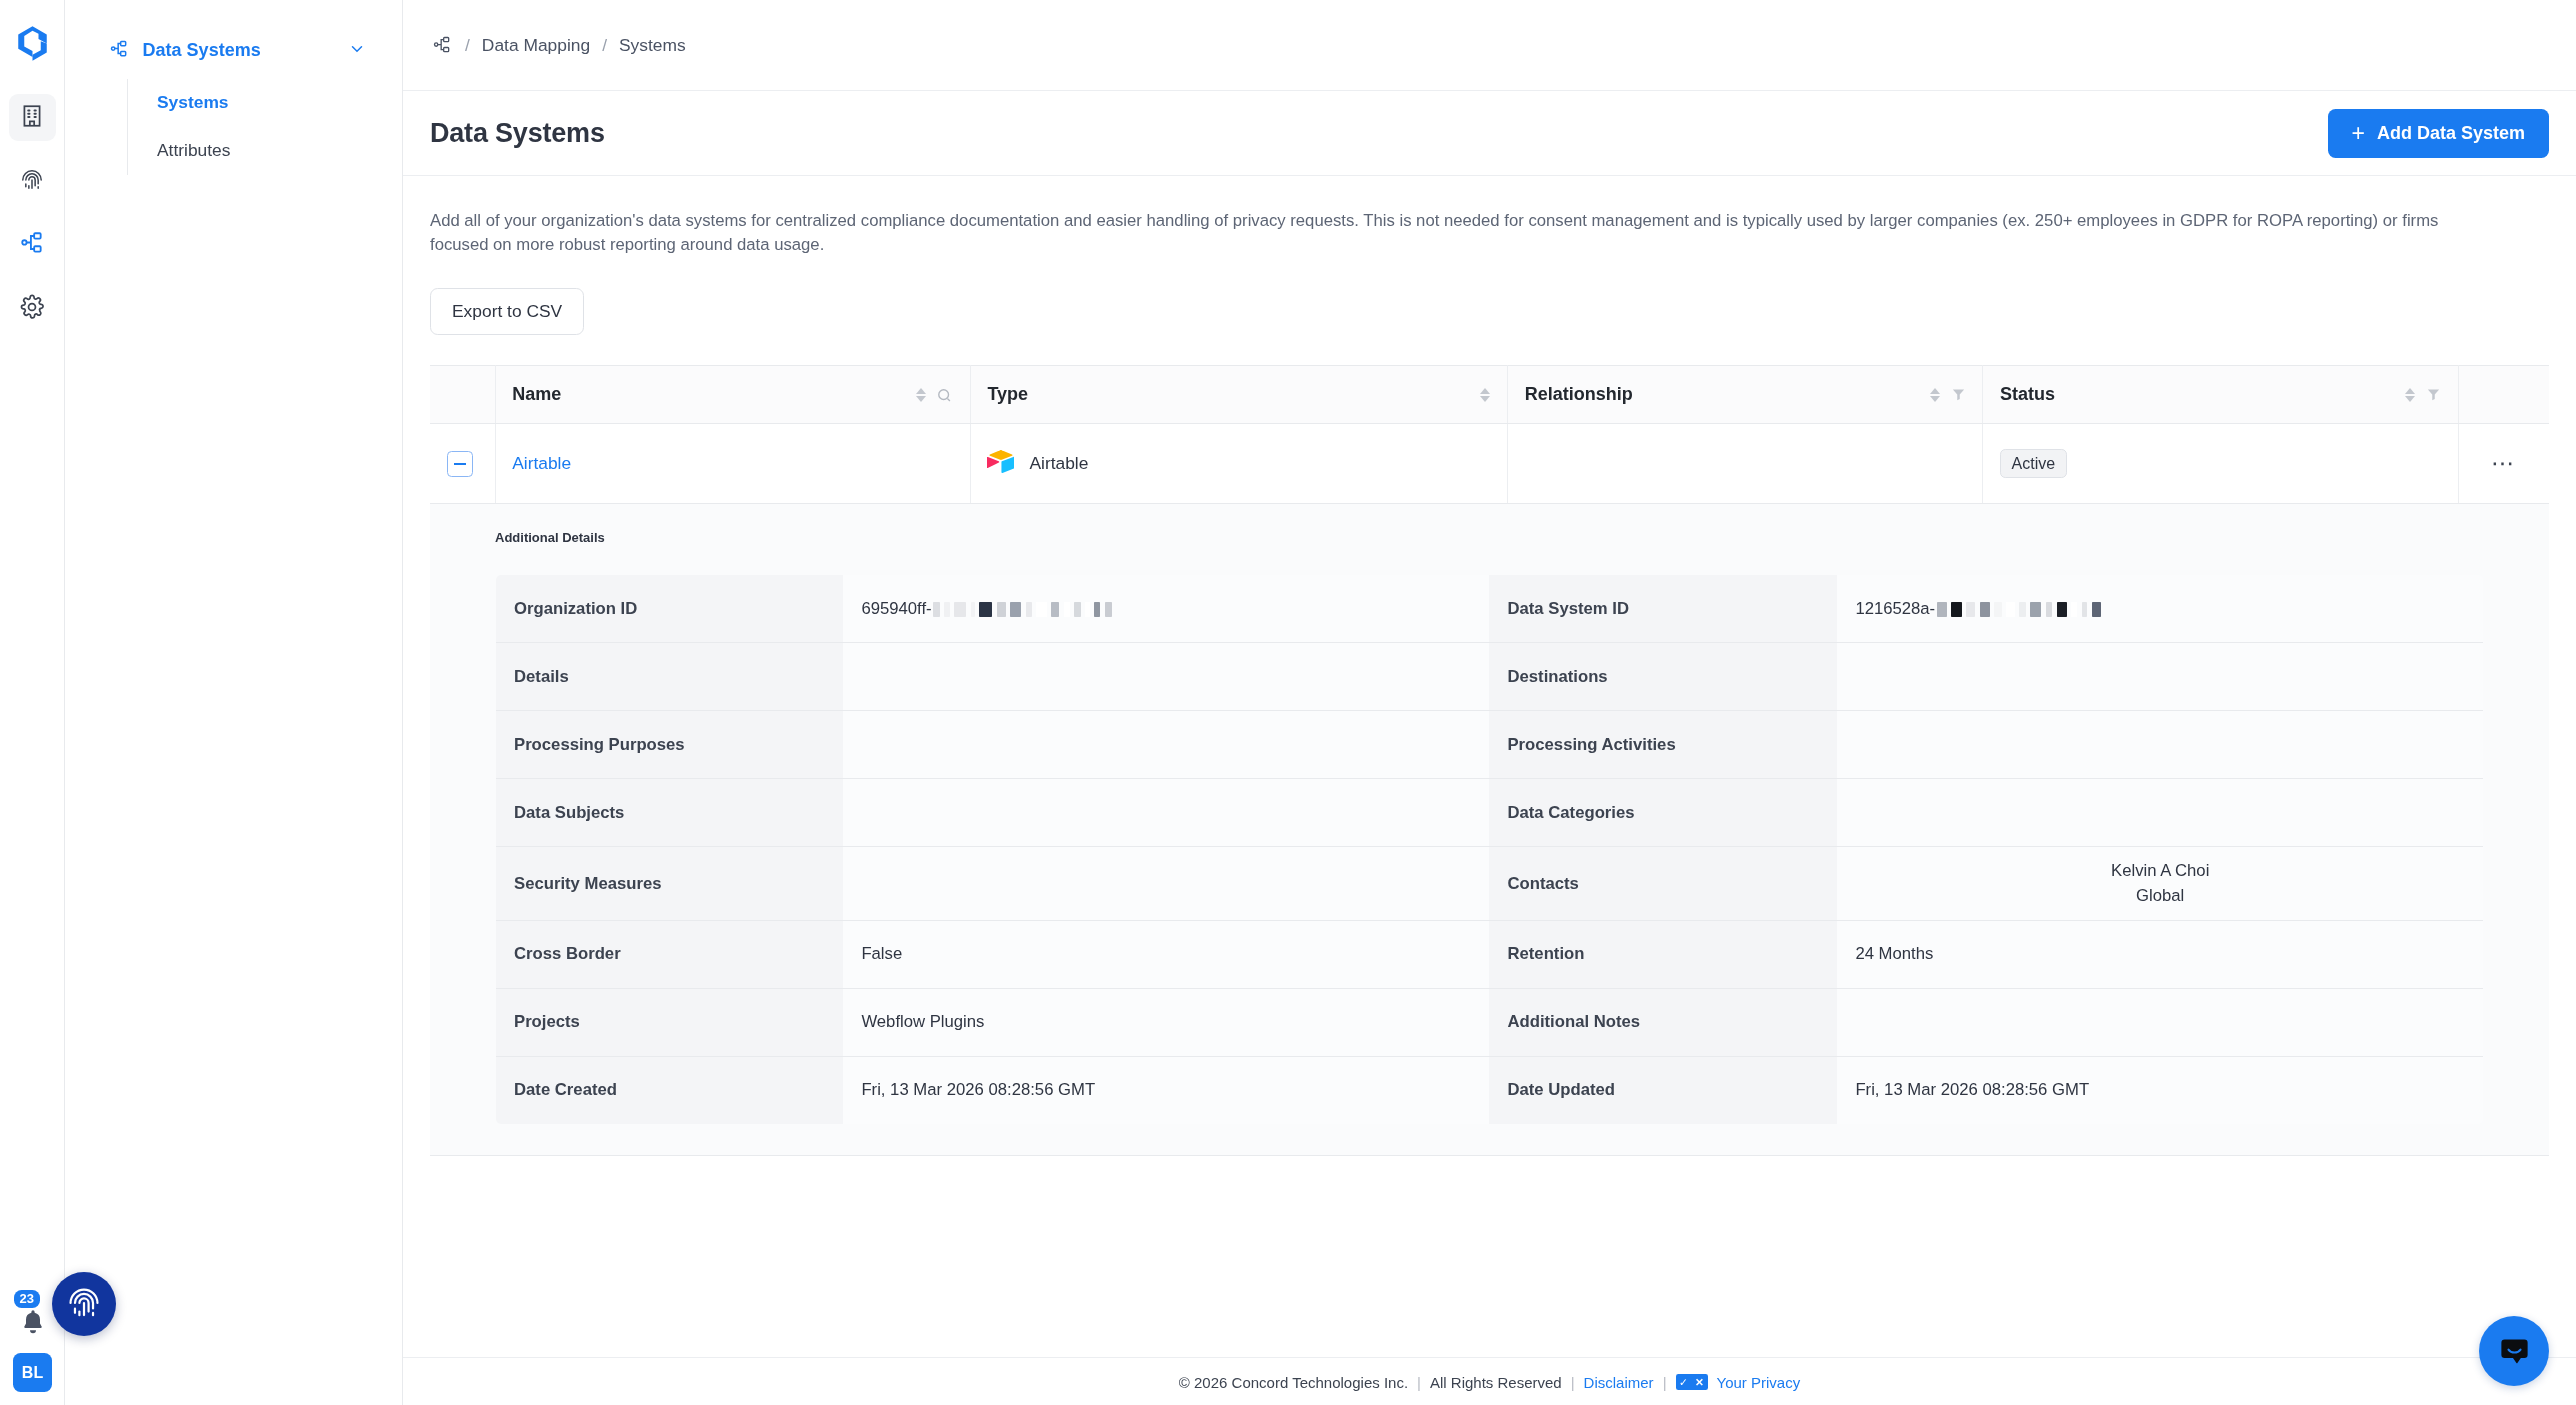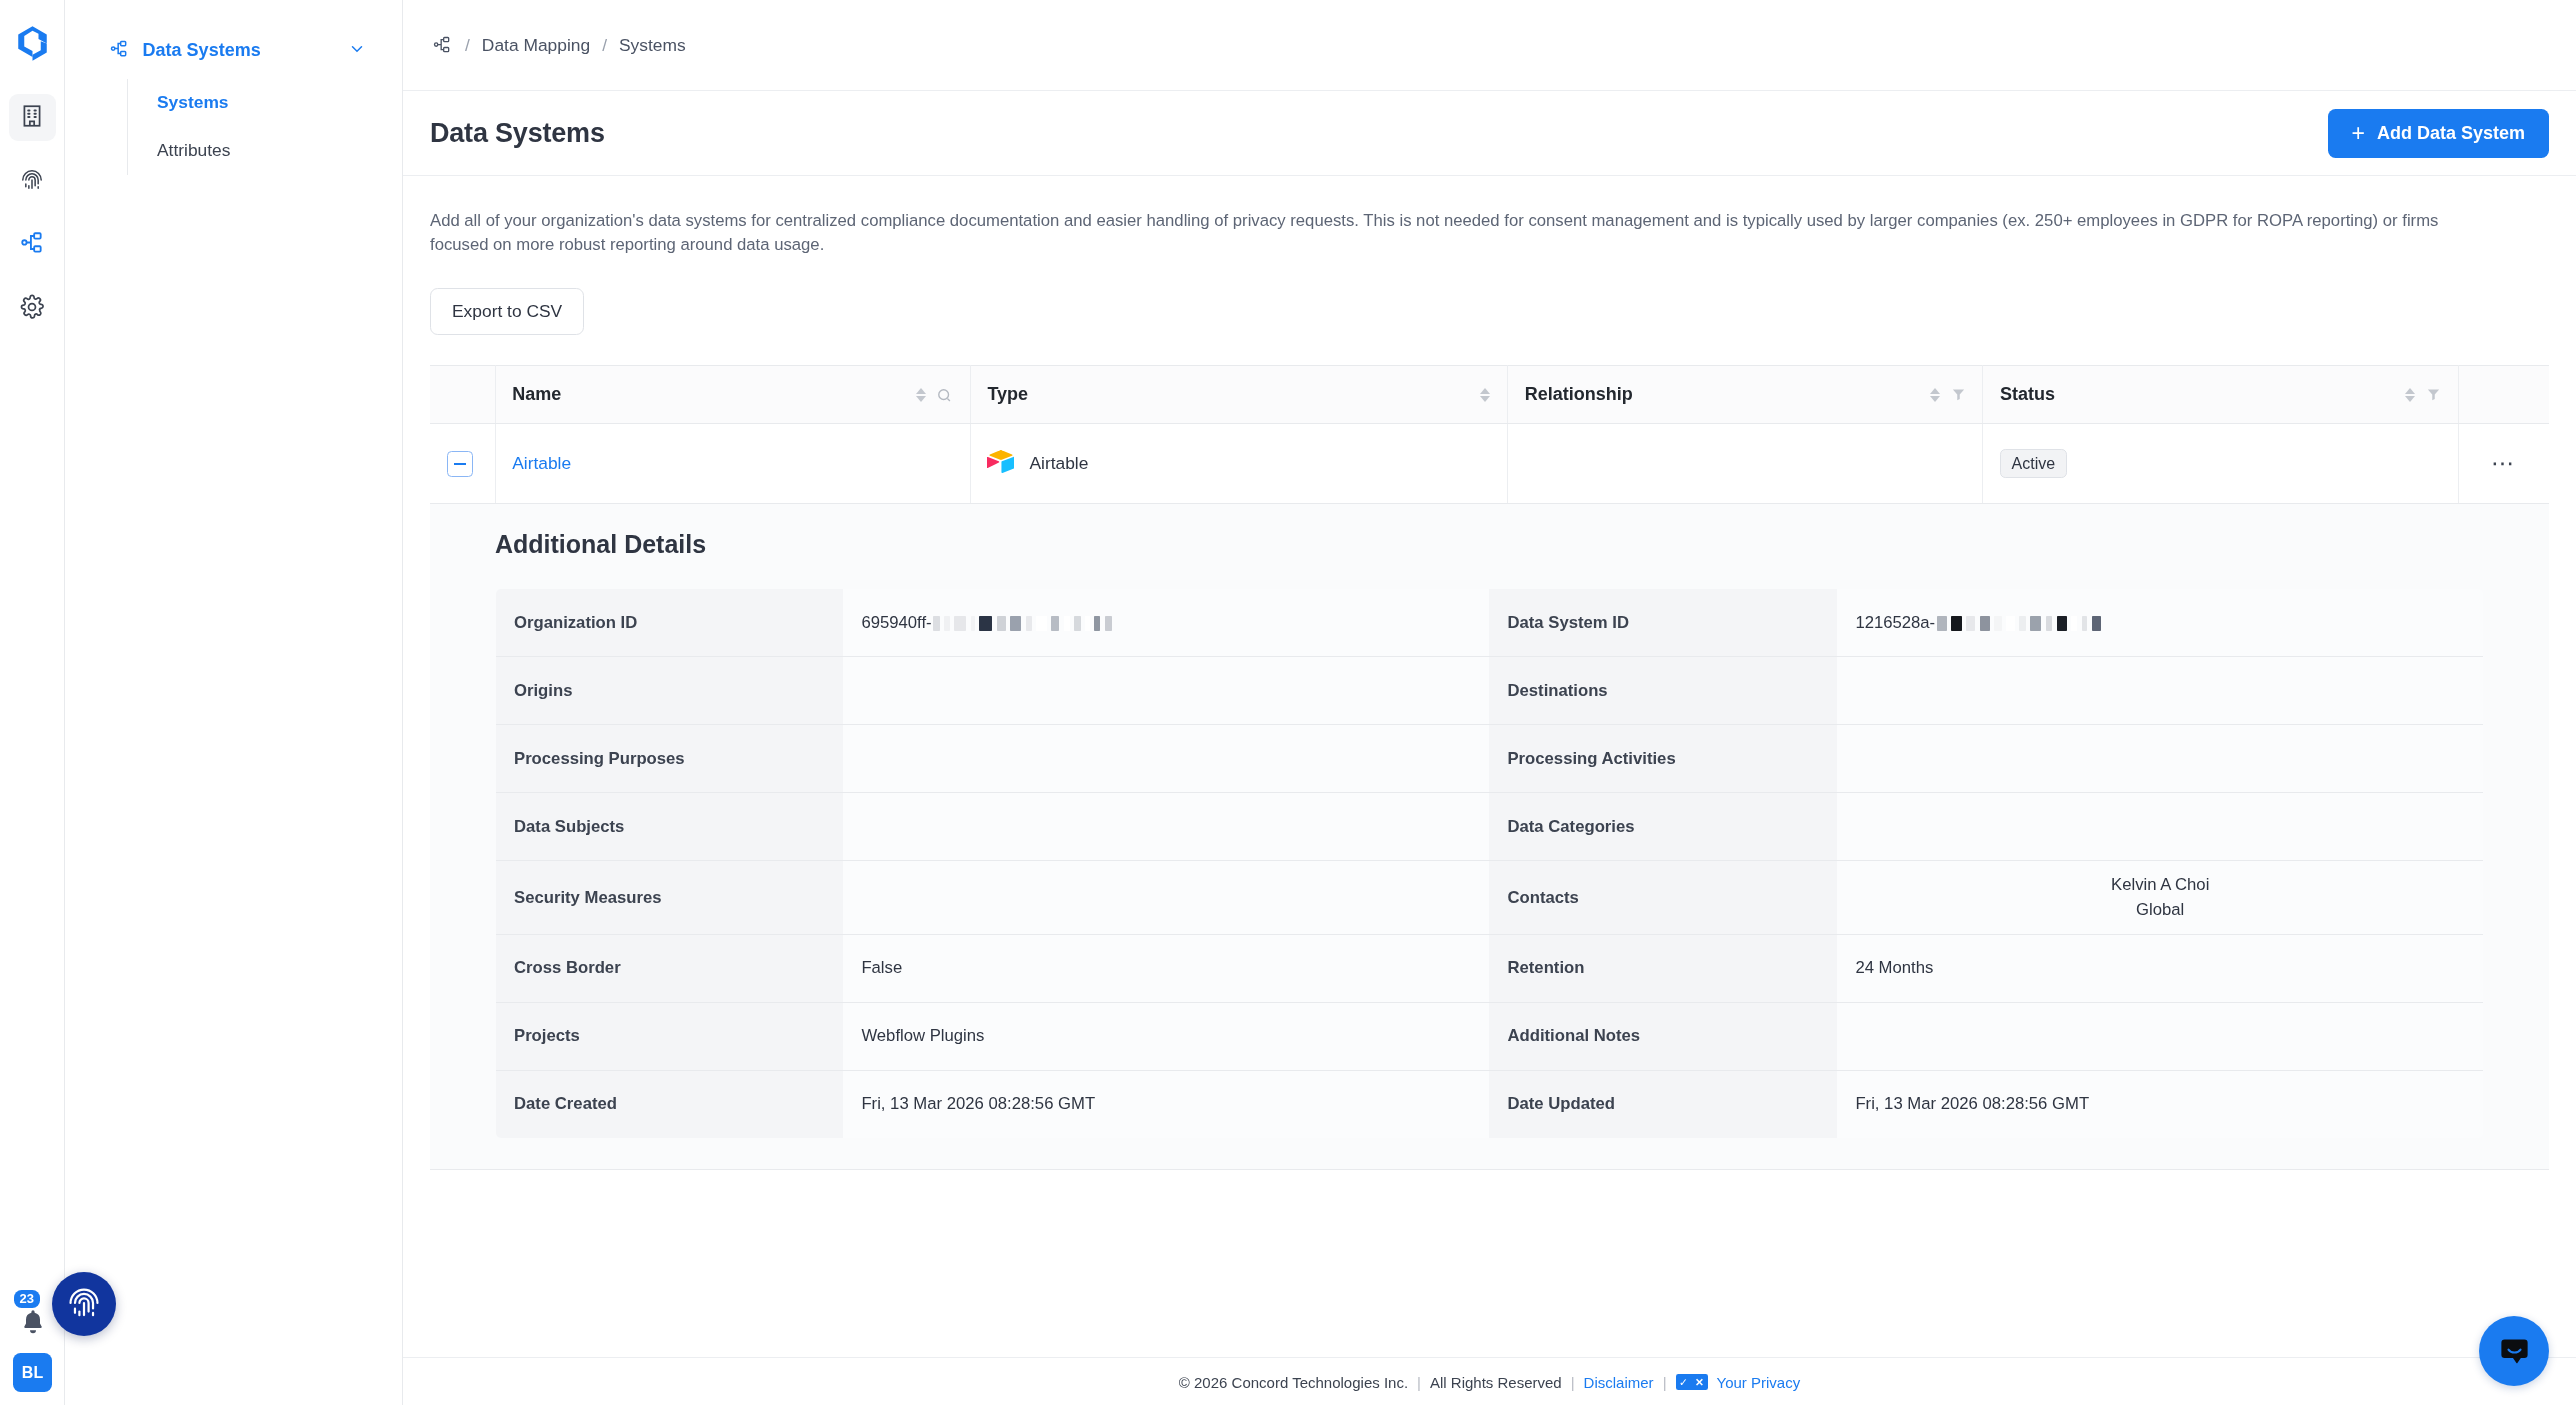--- a/index.html
+++ b/index.html
@@ -162,21 +162,21 @@
   .type-cell { display: flex; align-items: center; gap: 15px; }
   .badge-status {
     display: inline-flex; align-items: center;
     background: #f2f3f5; border: 0.8px solid #dfe2e7; border-radius: 5.3px;
     font-size: 16px; color: #2f3542; padding: 4.5px 10.6px;
   }
   .dots-btn { font-size: 23px; color: #3c4350; letter-spacing: 2.3px; cursor: pointer; line-height: 1; display:flex; align-items:center; justify-content:center;}
 
   
   .details-wrap { background: #fafbfc; border-bottom: 0.8px solid #e8eaed; padding: 26px 65px 30px 65px; }
-  .details-title { font-size: 25px; font-weight: 700; color: #2f3542; }
+  .details-title { font-size: 13px; font-weight: 700; color: #2f3542; }
   .details-table {
     margin-top: 29px; width: 100%; border-collapse: collapse; table-layout: fixed;
     border: 0.8px solid #e8eaed; border-radius: 6px; overflow: hidden;
   }
   .details-table td {
     border-bottom: 0.8px solid #e8eaed; height: 68px; padding: 12px 18px;
     font-size: 16.7px; vertical-align: middle;
   }
   .details-table tr:last-child td { border-bottom: none; }
   .dt-label { width: 190px; background: #f4f5f7; color: #3c4350; font-weight: 700; }
@@ -504,21 +504,21 @@
                     <i style="width:6.8px;background:#d9dbdf"></i>
                     <i style="width:10px;background:#1b1f26"></i>
                     <i style="width:6px;background:#fff"></i>
                     <i style="width:5.3px;background:#e2e4e7"></i>
                     <i style="width:9px;background:#5d6575"></i>
                 </span>
               </td>
             </tr>
 
             <tr>
-              <td class="dt-label">Origins</td>
+              <td class="dt-label">Details</td>
               <td class="dt-value"></td>
               <td class="dt-label">Destinations</td>
               <td class="dt-value"></td>
             </tr>
 
             <tr>
               <td class="dt-label">Processing Purposes</td>
               <td class="dt-value"></td>
               <td class="dt-label">Processing Activities</td>
               <td class="dt-value"></td>

